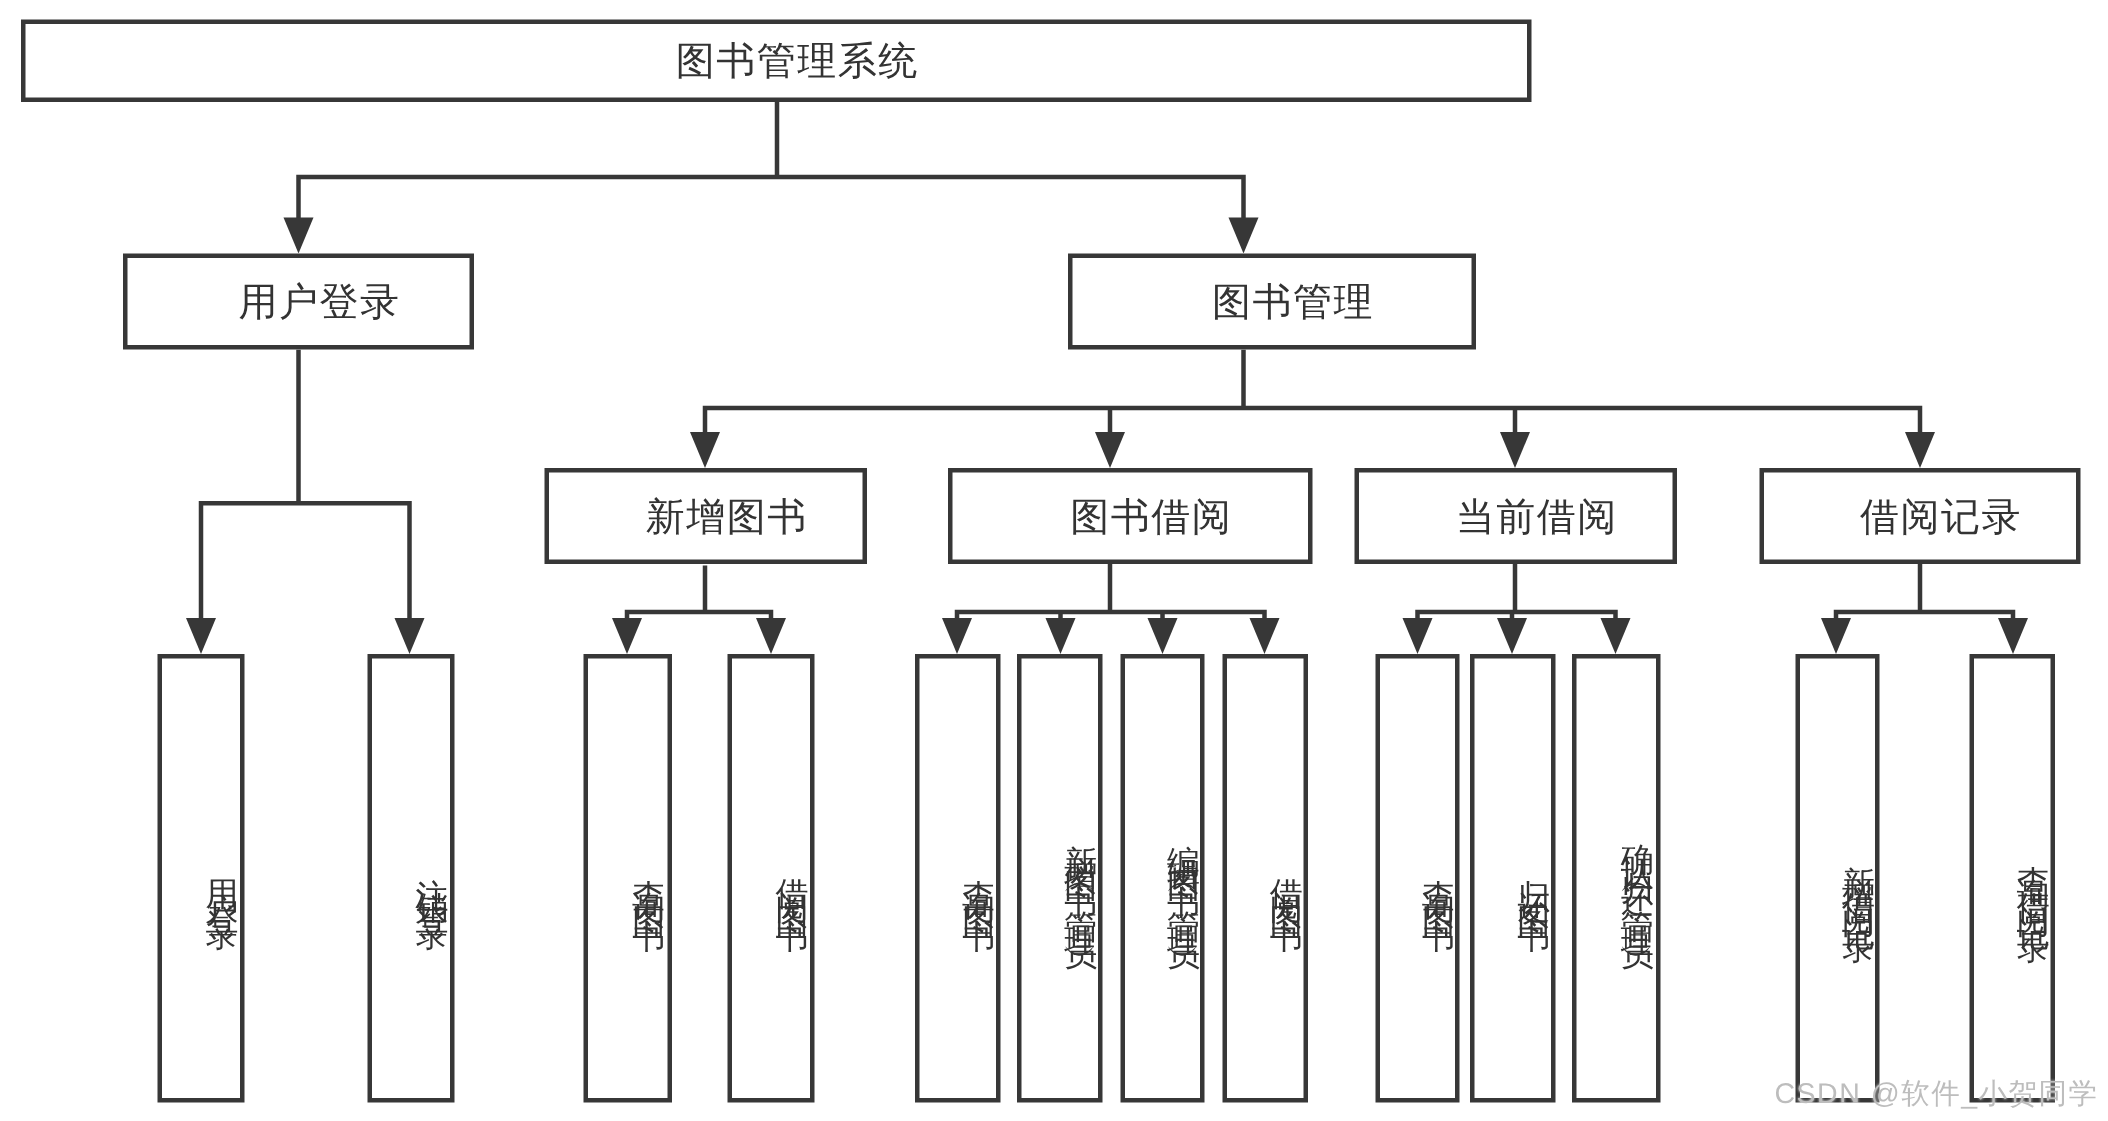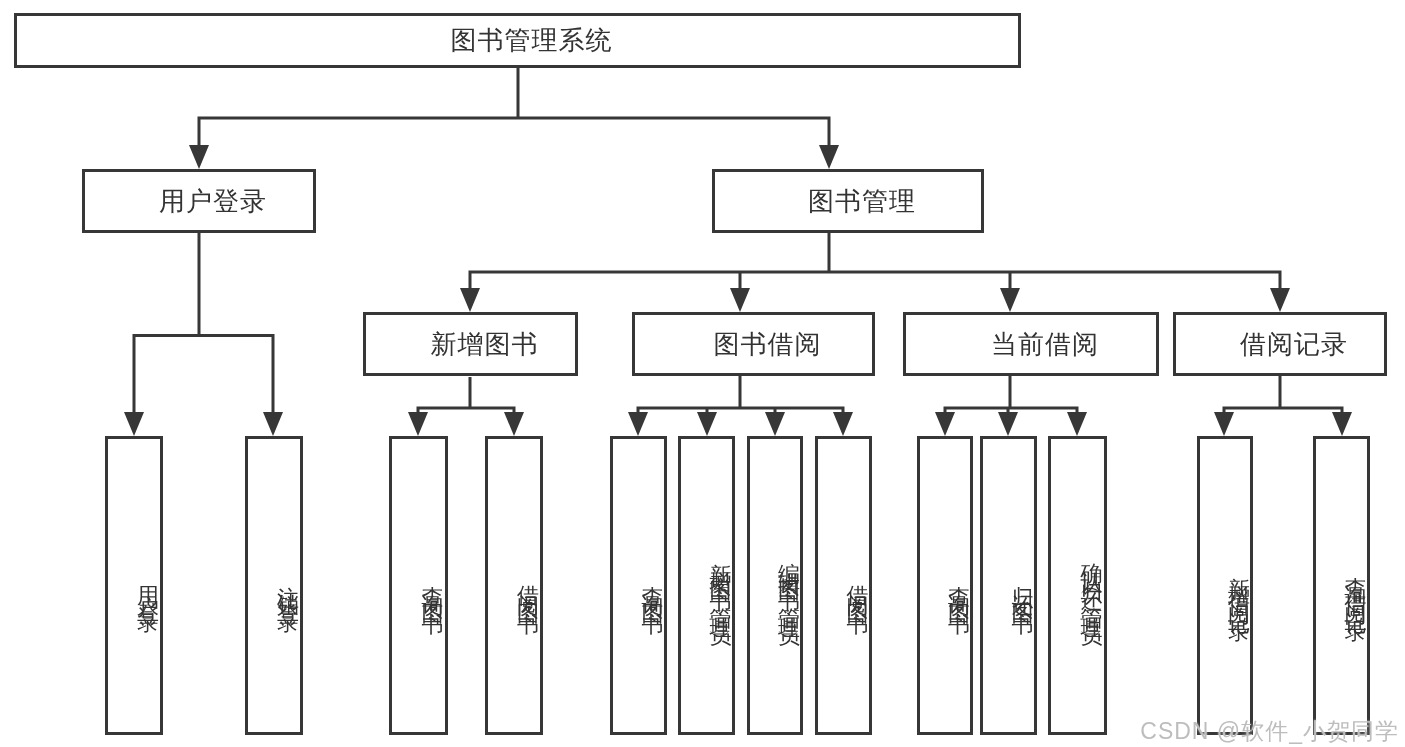--- a/index.html
+++ b/index.html
@@ -33,21 +33,21 @@
     writing-mode:vertical-rl;
     text-orientation:mixed;
     font-size:22px;
     letter-spacing:9px;
     line-height:1;
     white-space:nowrap;
   }
   .watermark{
     position:absolute;
     top:716px;right:6px;
-    font-size:23px;
+    font-size:19px;
     color:var(--watermark);
     letter-spacing:1px;
     text-shadow:0 0 2px #ffffff;
     white-space:nowrap;
   }
 </style>
 </head>
 <body>
 
 <div id="stage">
@@ -105,21 +105,21 @@
   <div class="node hnode" style="left:712px;top:169px;width:272px;height:64px">
     <span>图书管理</span>
   </div>
 
   <div class="node hnode" style="left:363px;top:312px;width:215px;height:64px">
     <span>新增图书</span>
   </div>
   <div class="node hnode" style="left:632px;top:312px;width:243px;height:64px">
     <span>图书借阅</span>
   </div>
-  <div class="node hnode" style="left:903px;top:312px;width:256px;height:64px">
+  <div class="node hnode" style="left:903px;top:312px;width:215px;height:64px">
     <span>当前借阅</span>
   </div>
   <div class="node hnode" style="left:1173px;top:312px;width:214px;height:64px">
     <span>借阅记录</span>
   </div>
 
   <div class="node vnode" style="left:105px;top:436px;width:58px;height:299px">
     <span>用户登录</span>
   </div>
   <div class="node vnode" style="left:245px;top:436px;width:58px;height:299px">

